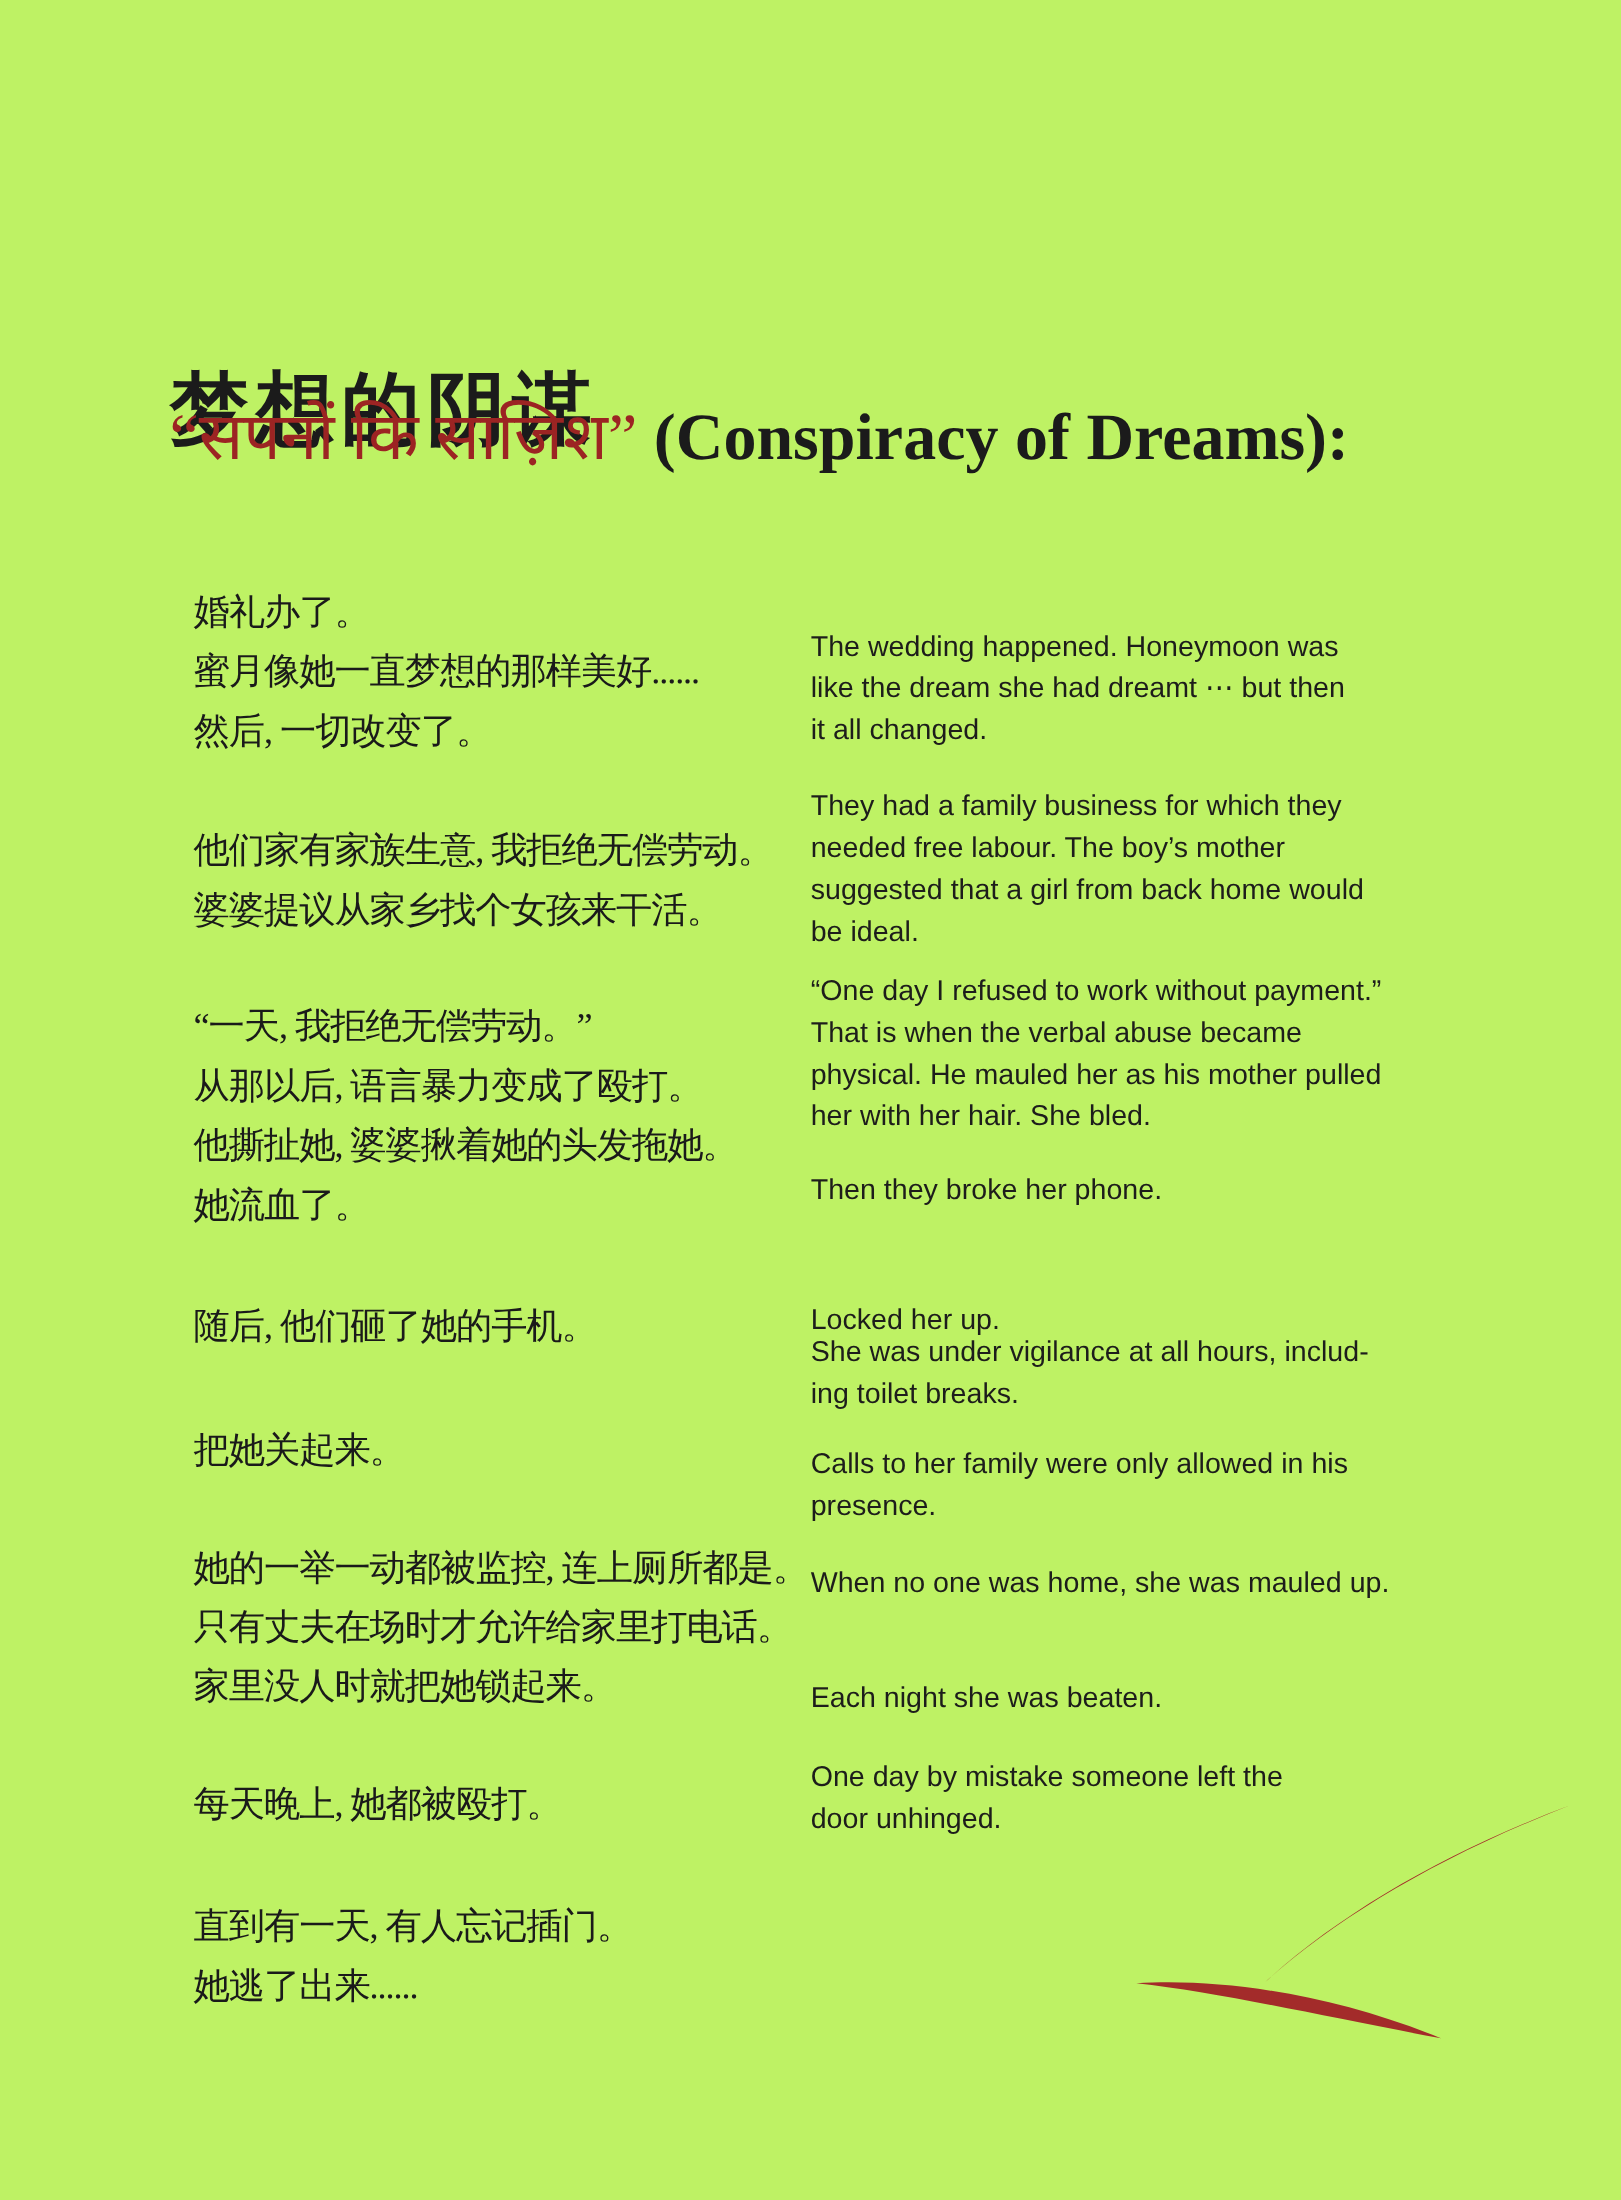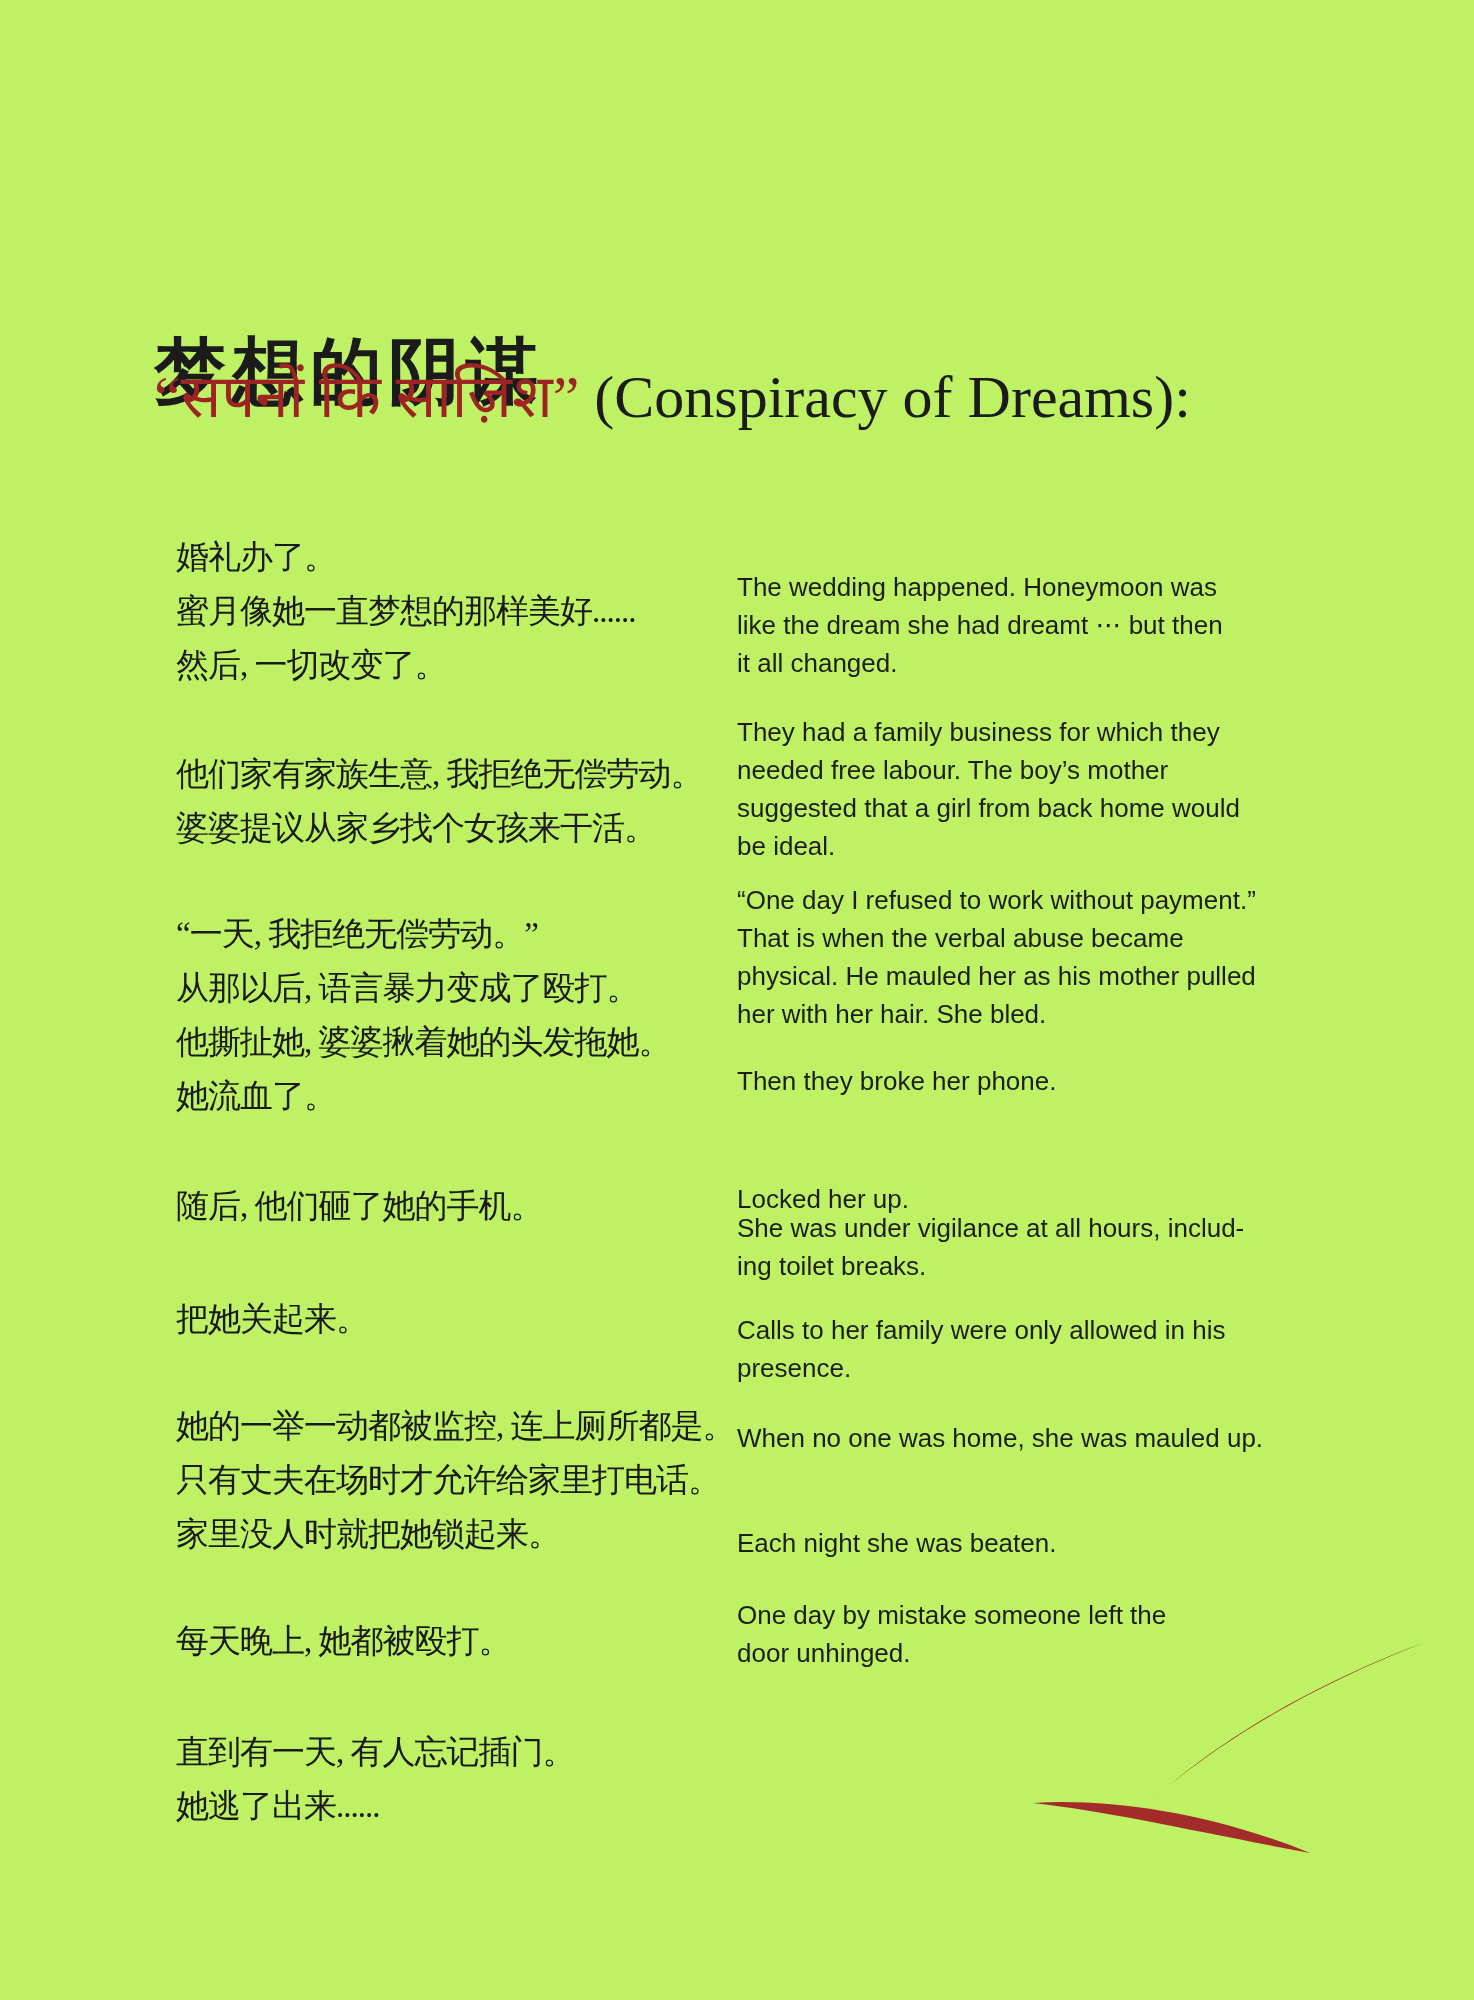--- a/index.html
+++ b/index.html
@@ -34,21 +34,21 @@
     font-size: 60px;
     line-height: 1.1;
     color: #1b1b1b;
     white-space: nowrap;
   }
   .subtitle .hindi {
     color: #9C2423;
     font-weight: 400;
   }
   .subtitle .latin {
-    font-weight: 400;
+    font-weight: 700;
     text-align: center;
   }
   .cn-col {
     position: absolute;
     left: 176px;
     width: 700px;
     font-family: "Liberation Serif", "DejaVu Serif", serif;
     font-weight: 400;
     font-size: 33px;
     line-height: 54px;

